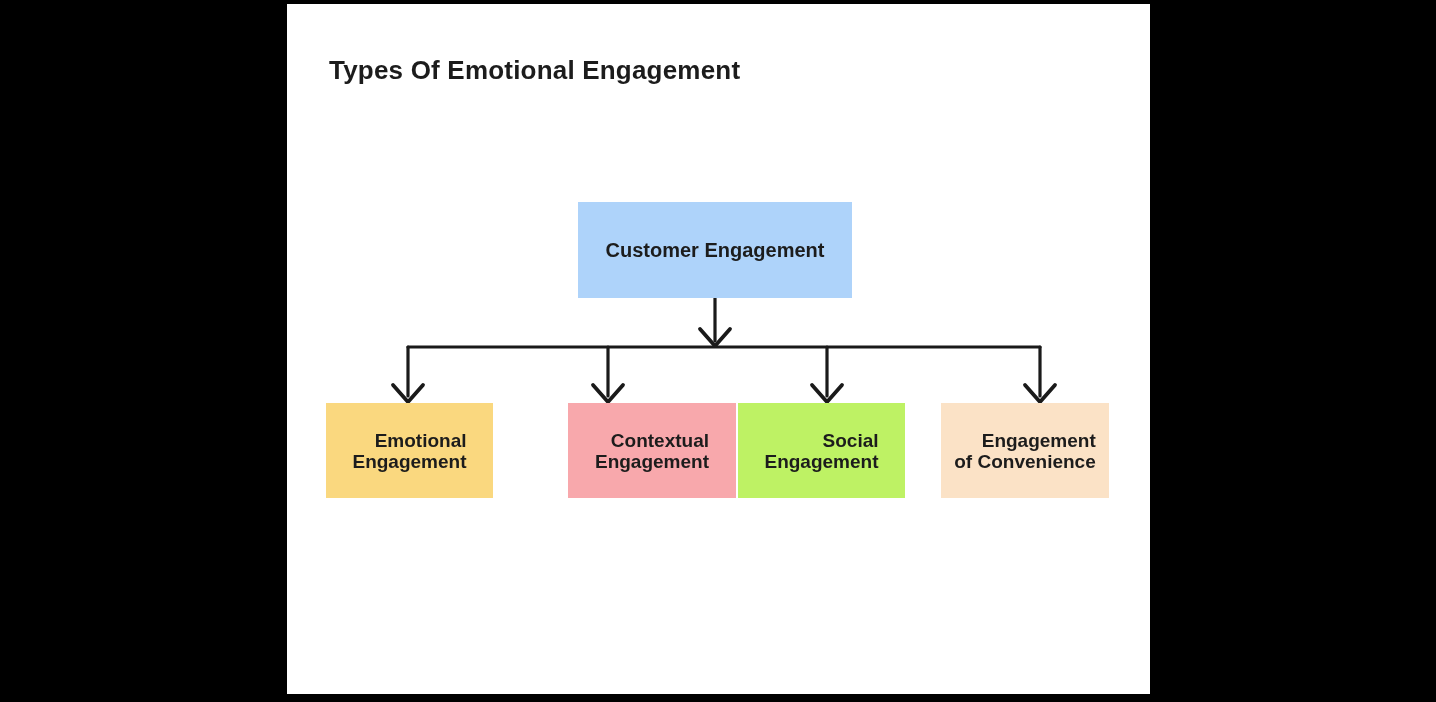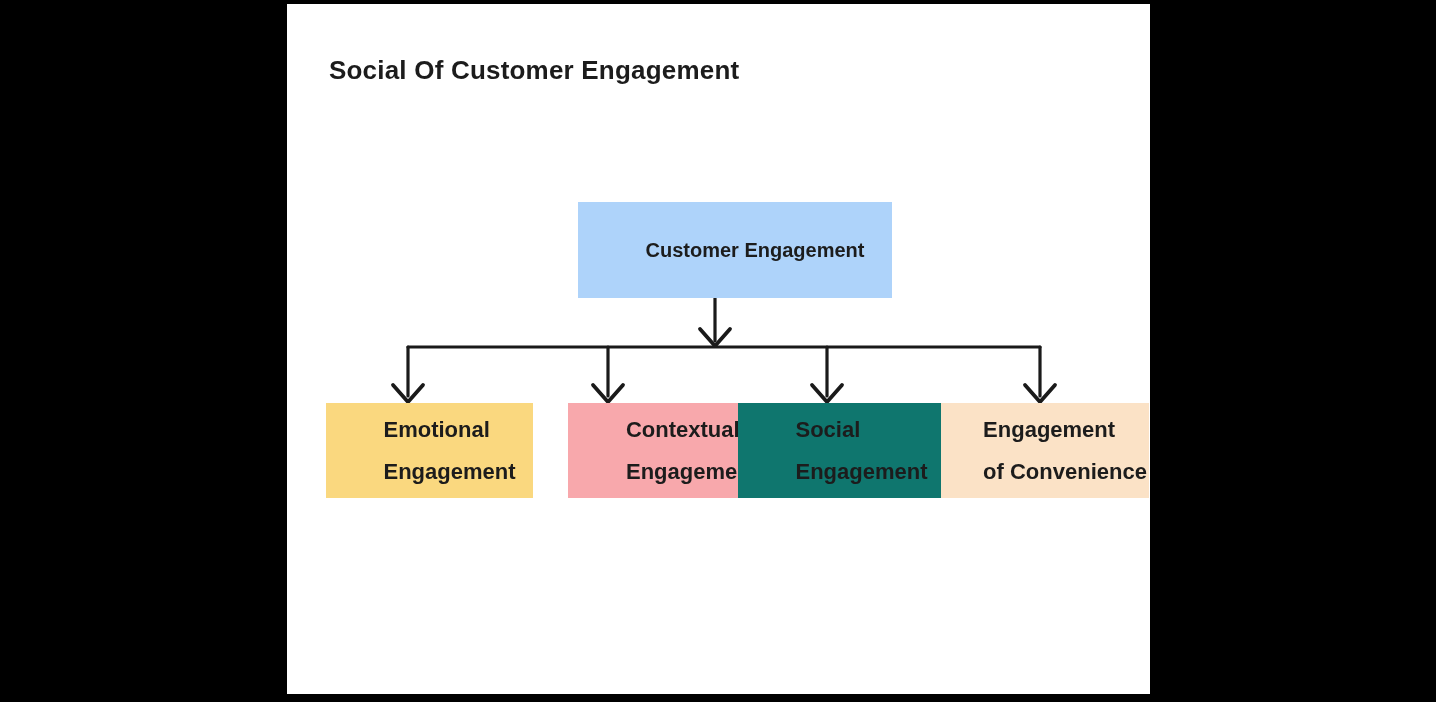--- a/index.html
+++ b/index.html
@@ -45,50 +45,49 @@
     stroke-linecap: round;
     stroke-linejoin: round;
   }
   .connectors path.shaft { stroke-width: 3.2px; }
   .connectors path.chev  { stroke-width: 3.8px; }
   .node {
     position: absolute;
     display: flex;
     align-items: center;
     justify-content: center;
-    text-align: left;
+    text-align: right;
     font-weight: 700;
     white-space: pre-line;
-    padding-left: 40px;
   }
   .node-root {
     left: 291px;
     top: 198px;
     width: 274px;
     height: 96px;
     font-size: 20px;
   }
   .node-child {
     top: 399px;
     height: 95px;
-    font-size: 22px;
-    line-height: 42px;
+    font-size: 19px;
+    line-height: 21px;
   }
   .c1 { left: 39px;  width: 167px; }
   .c2 { left: 245px; width: 168px; margin-left: 36px; }
   .c3 { left: 451px; width: 167px; }
   .c4 { left: 654px; width: 168px; }
 </style>
 </head>
 <body>
 
 <div class="stage">
   <div class="canvas" style="color: rgb(28, 28, 28);">
 
-    <h1 class="title">Social Of Customer Engagement</h1>
+    <h1 class="title">Types Of Emotional Engagement</h1>
 
     <svg class="connectors" viewBox="0 0 863 690" aria-hidden="true">
       <g style="stroke: rgb(26, 26, 26);">
 
         <path class="shaft" d="M428,294 L428,337"></path>
         <path class="chev" d="M413,325 L428,342 L443,325"></path>
 
         <path class="shaft" d="M121,343 L753,343"></path>
 
         <path class="shaft" d="M121,343 L121,392"></path>
@@ -112,21 +111,21 @@
     <div class="node node-child c1" style="background-color: rgb(250, 216, 127);">
       <span>Emotional
 Engagement</span>
     </div>
 
     <div class="node node-child c2" style="background-color: rgb(248, 168, 172);">
       <span>Contextual
 Engagement</span>
     </div>
 
-    <div class="node node-child c3" style="background-color: #0f766e;">
+    <div class="node node-child c3" style="background-color: #bef264;">
       <span>Social
 Engagement</span>
     </div>
 
     <div class="node node-child c4" style="background-color: rgb(251, 226, 198);">
       <span>Engagement
 of Convenience</span>
     </div>
 
   </div>

